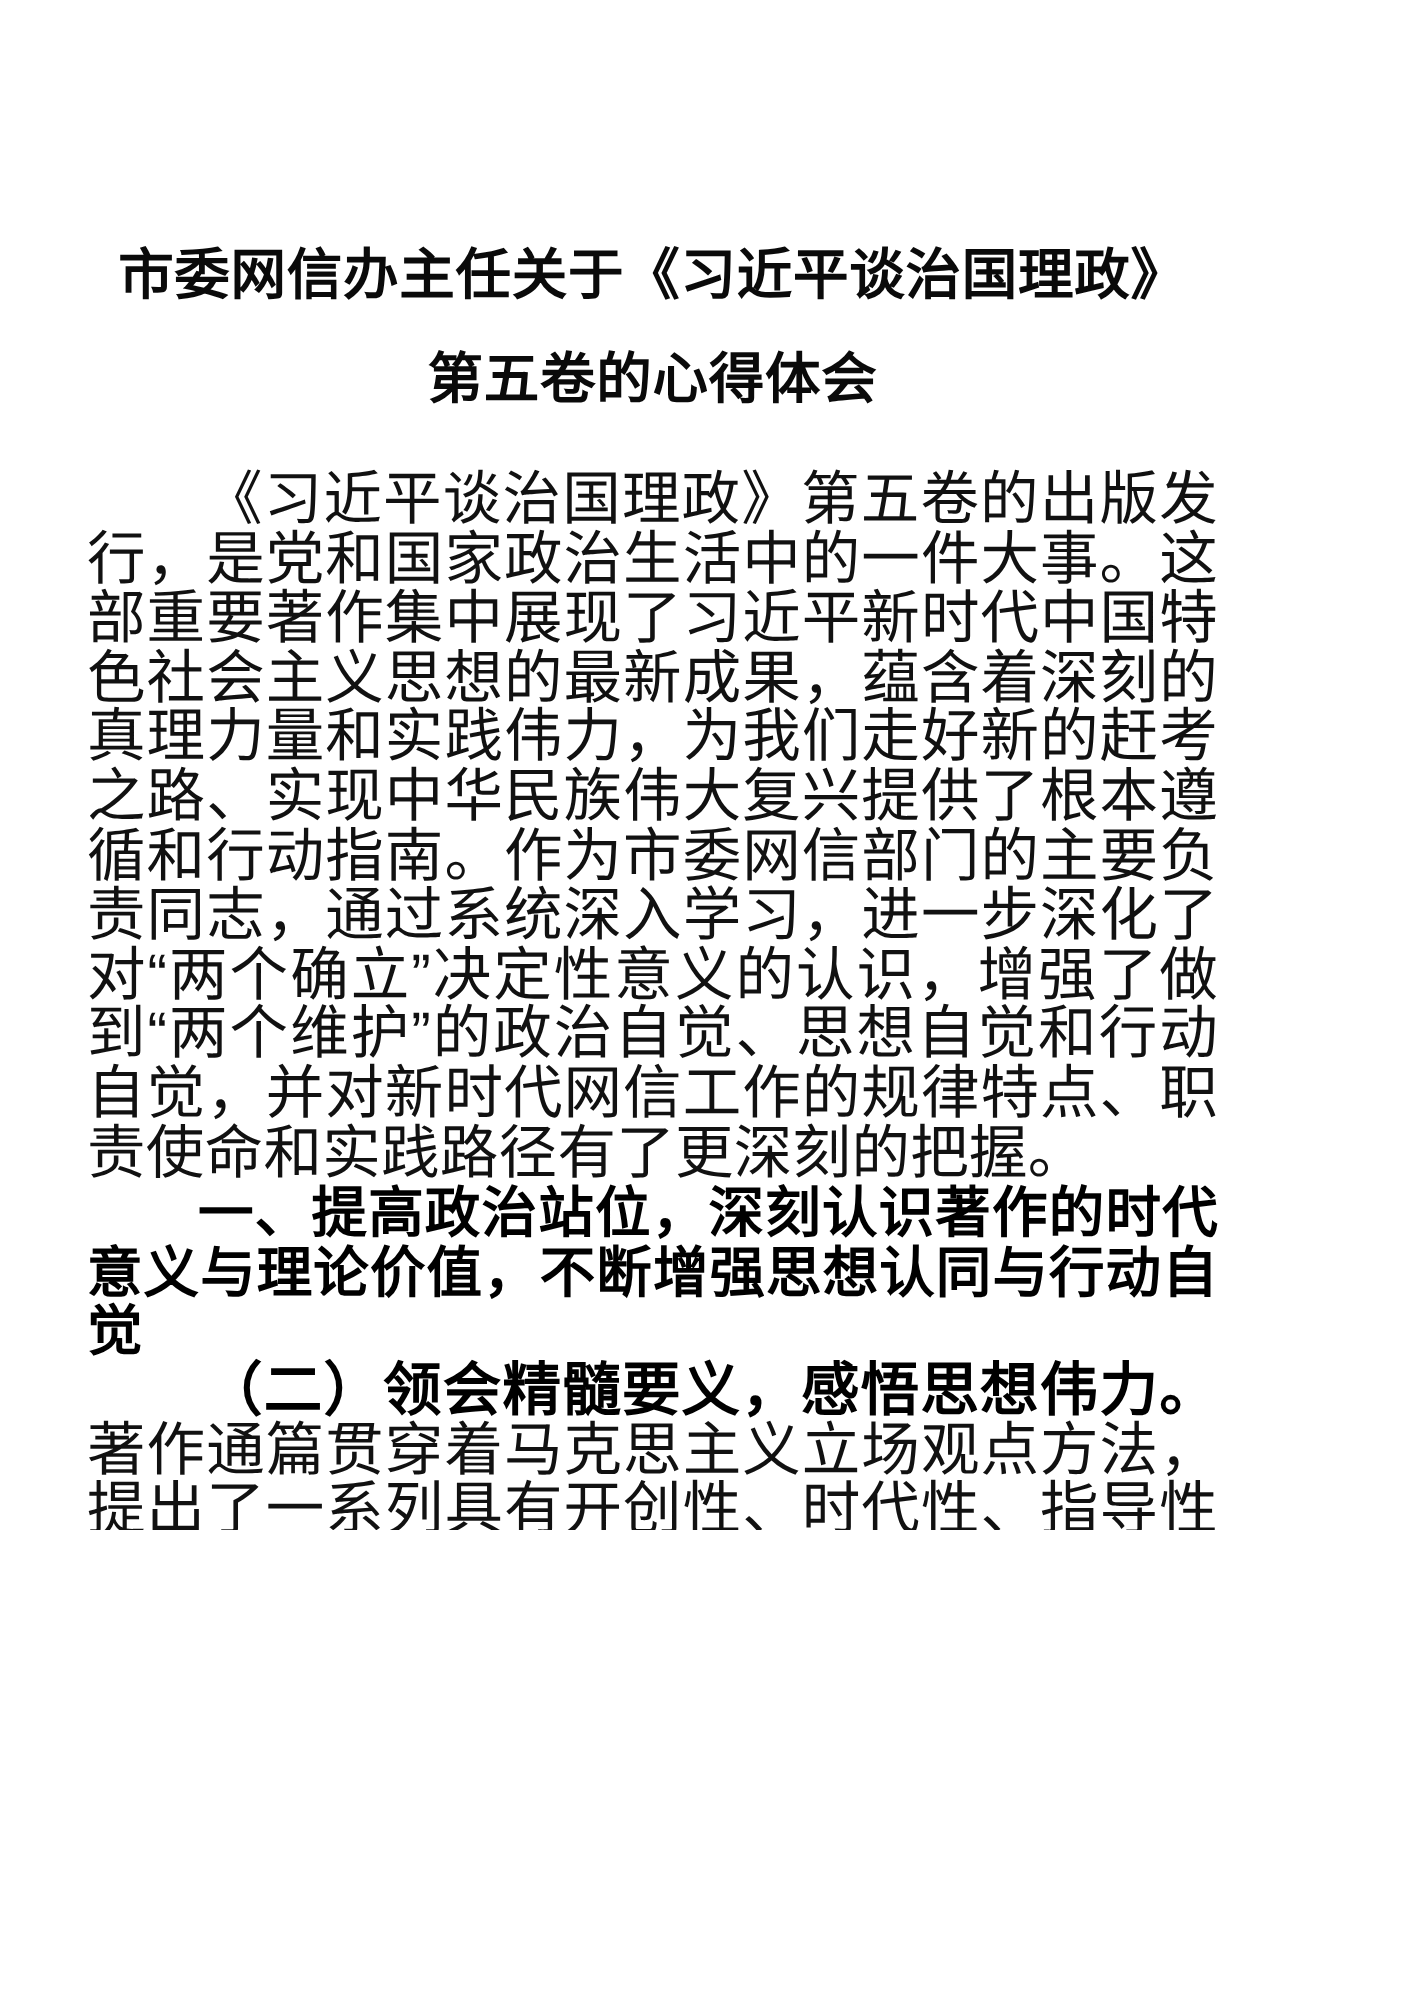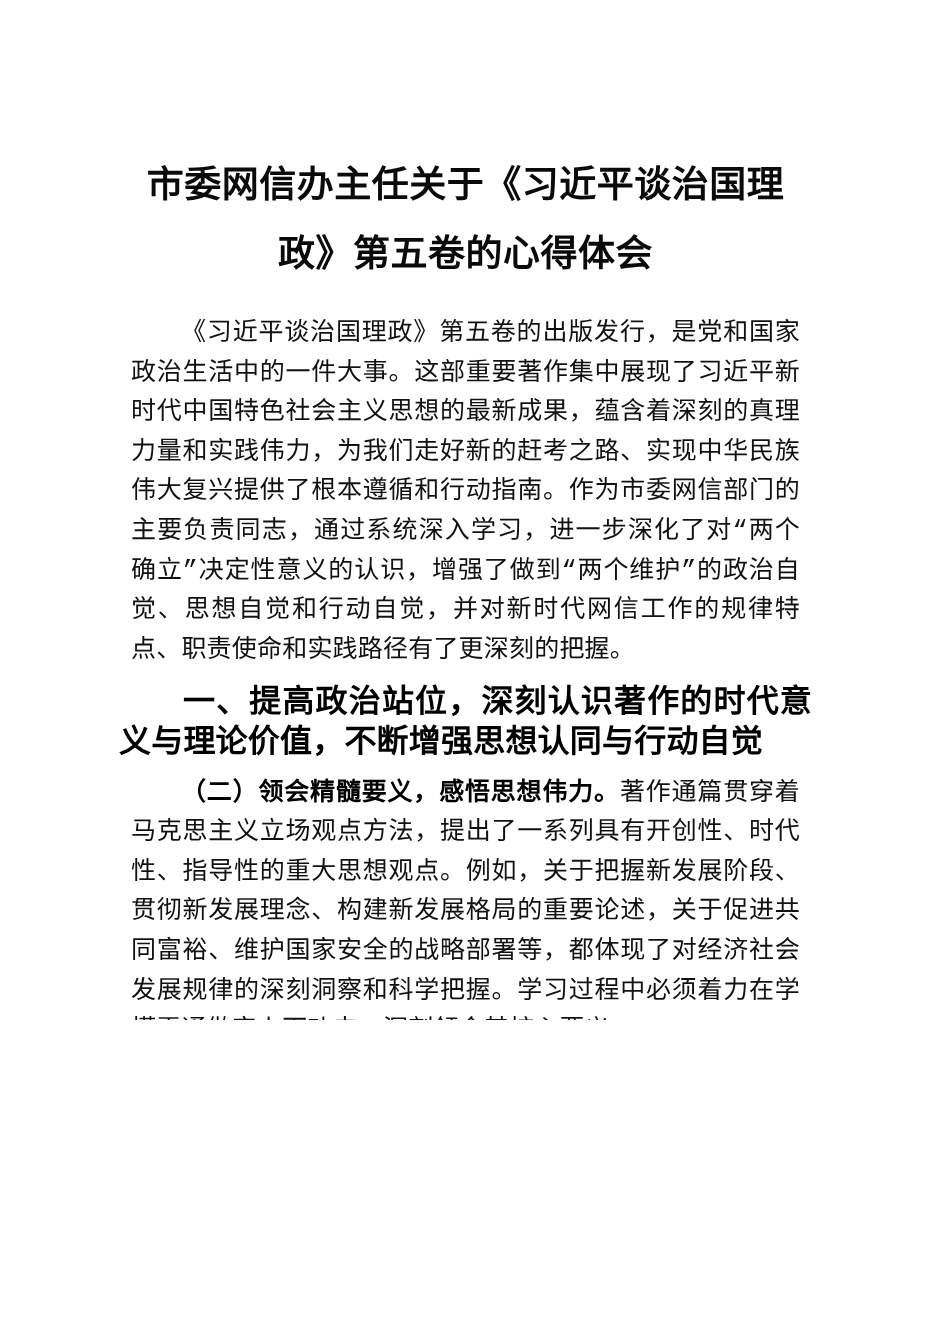--- a/index.html
+++ b/index.html
@@ -11,57 +11,57 @@
 
   .page {
     position: relative;
     width: 950px;
     height: 1020px;
     background: #ffffff;
     margin: 0 auto;
     overflow: hidden;
     box-sizing: border-box;
     
-    padding: 150px 138px 0 119px;
+    padding: 150px 138px 0 58px;
     font-family: "Liberation Serif", "DejaVu Serif", serif;
     color: #000000;
     -webkit-font-smoothing: antialiased;
   }
 
   .doc-title {
     font-family: "Liberation Serif", "DejaVu Serif", serif;
     font-weight: bold;
     font-size: 37px;
     line-height: 69px;
     text-align: center;
     letter-spacing: 0.5px;
     margin: 0 0 26px 0;
     color: #0a0a0a;
     
     padding: 0 4px;
   }
 
   
   p.body {
-    font-family: Liberation Mono, monospace;
-    font-size: 25px;
+    font-family: Liberation Sans, sans-serif;
+    font-size: 39px;
     line-height: 39.6px;
     text-align: justify;
     text-justify: inter-ideograph;
     text-indent: 2em;
-    margin: 12px;
+    margin: 0;
     letter-spacing: 0.2px;
     color: #111111;
   }
 
   
   p.h1-line {
     font-family: "Liberation Sans", "DejaVu Sans", sans-serif;
     font-weight: bold;
-    font-size: 32px;
+    font-size: 37px;
     line-height: 39.6px;
     text-align: justify;
     text-justify: inter-ideograph;
     text-indent: 2em;
     margin: 0;
     letter-spacing: 0.2px;
     color: #000000;
   }
 
   

